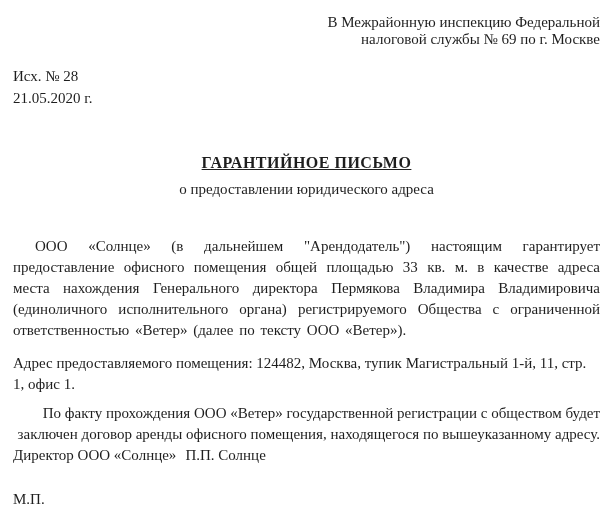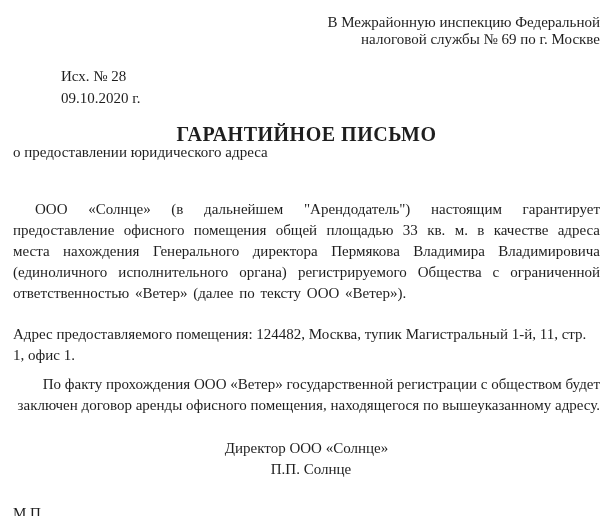--- a/index.html
+++ b/index.html
@@ -17,54 +17,54 @@
     overflow: hidden;
   }
   .recipient {
     text-align: right;
     line-height: 17px;
     margin-top: 2px;
   }
   .ref-block {
     margin-top: 17px;
     line-height: 22px;
-    margin-left: 48px;
   }
   .title {
-    margin-top: 16px;
+    margin-top: 45px;
     text-align: center;
     font-weight: bold;
-    font-size: 20px;
+    font-size: 16px;
     letter-spacing: 0.5px;
     line-height: 18px;
+    text-decoration: underline;
   }
   .subtitle {
+    margin-top: 8px;
+    text-align: center;
     line-height: 18px;
     font-family: Liberation Serif, serif;
   }
   .para-1 {
     margin-top: 38px;
     text-align: justify;
     text-indent: 22px;
     word-spacing: 2px;
   }
   .para-2 {
-    margin-top: 20px;
+    margin-top: 12px;
     text-align: left;
   }
   .para-3 {
     margin-top: 8px;
     text-align: right;
   }
   .sig-row {
-    margin-top: 22px;
     display: flex;
-    align-items: center;
+    align-items: flex-end;
     white-space: nowrap;
-    flex-direction: column;
   }
   .sig-line {
     margin-left: 148px;
     letter-spacing: 0;
   }
   .sig-name {
     margin-left: 9px;
   }
   .stamp {
     margin-top: 23px;
@@ -76,21 +76,21 @@
 
 <div class="page">
 
   <div class="recipient">
     <div>В Межрайонную инспекцию Федеральной</div>
     <div>налоговой службы № 69 по г. Москве</div>
   </div>
 
   <div class="ref-block">
     <div>Исх. № 28</div>
-    <div>09.10.2020 г.</div>
+    <div>21.05.2020 г.</div>
   </div>
 
   <div class="title">ГАРАНТИЙНОЕ ПИСЬМО</div>
   <div class="subtitle">о предоставлении юридического адреса</div>
 
   <div class="para-1">ООО «Солнце» (в дальнейшем "Арендодатель") настоящим гарантирует предоставление офисного помещения общей площадью 33 кв. м. в качестве адреса места нахождения Генерального директора Пермякова Владимира Владимировича (единоличного исполнительного органа) регистрируемого Общества с ограниченной ответственностью «Ветер» (далее по тексту ООО «Ветер»).</div>
   <div class="para-2">Адрес предоставляемого помещения: 124482, Москва, тупик Магистральный 1-й, 11, стр. 1, офис 1.</div>
   <div class="para-3">По факту прохождения ООО «Ветер» государственной регистрации с обществом будет заключен договор аренды офисного помещения, находящегося по вышеуказанному адресу.</div>
 
   <div class="sig-row">

